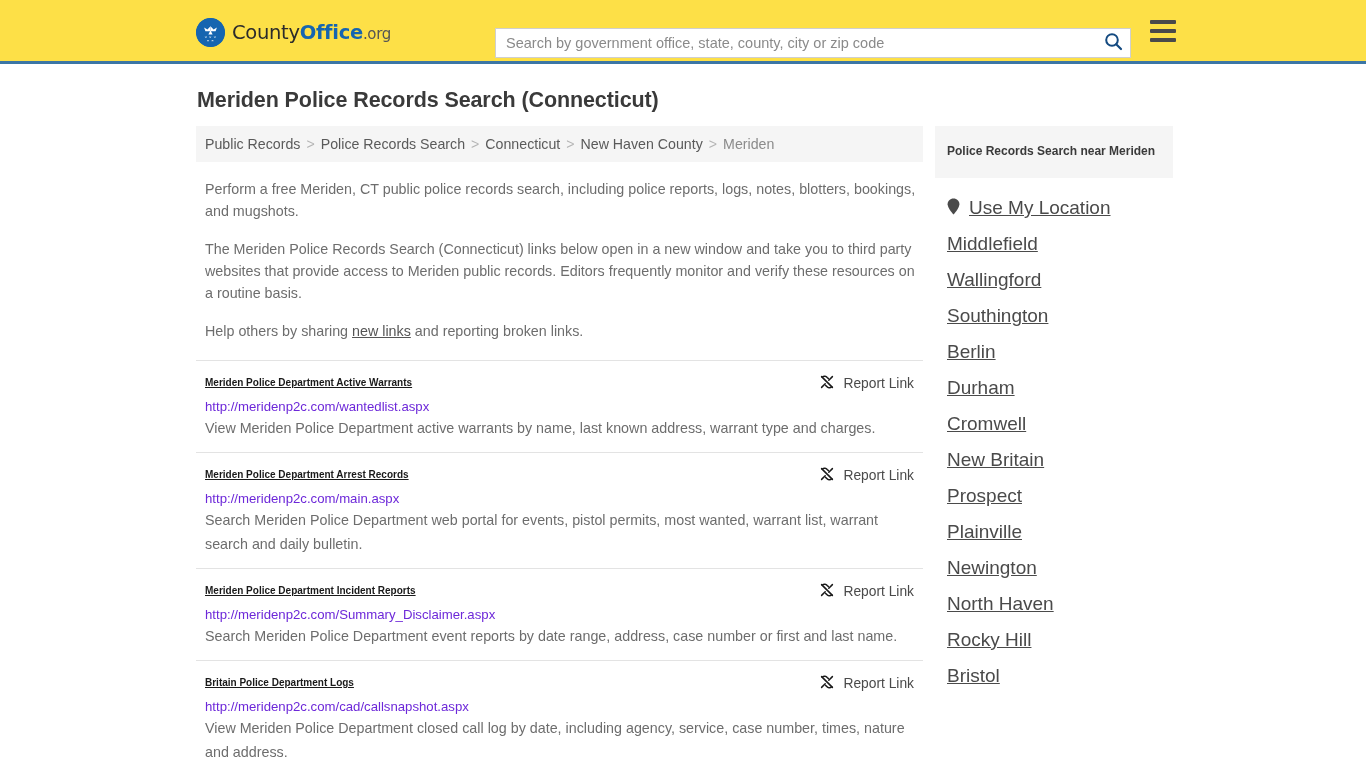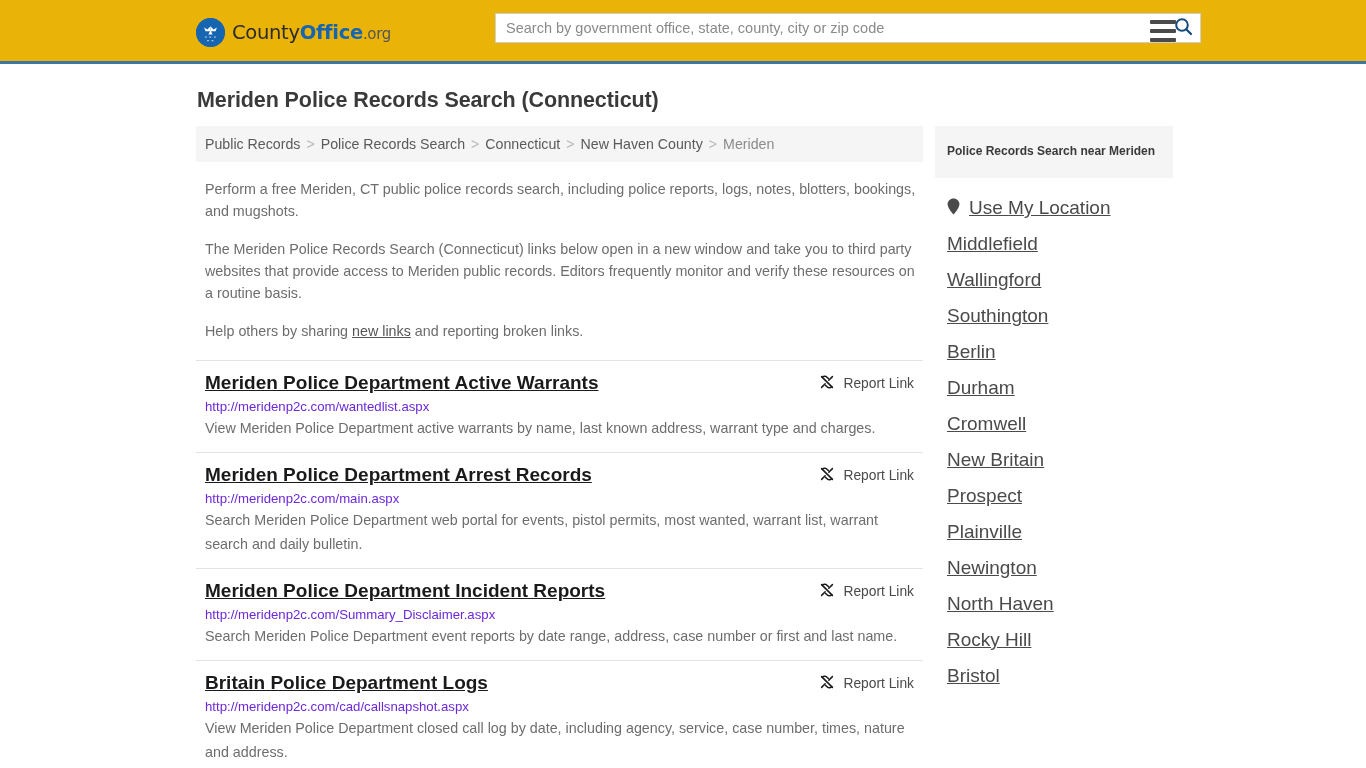--- a/index.html
+++ b/index.html
@@ -7,21 +7,21 @@
     width: 1366px; height: 768px;
     background: #ffffff;
     font-family: "Liberation Sans", sans-serif;
     overflow: hidden;
   }
 
   
   .site-header {
     position: relative;
     height: 64px;
-    background: #eab308;
+    background: #fde047;
     border-bottom: 3px solid #3c76a5;
     display: flex;
     align-items: center;
   }
   .logo-wrap {
     position: absolute;
     left: 196px; top: 18px;
     display: flex; align-items: center; gap: 7px;
   }
   .logo-mark {
@@ -37,22 +37,22 @@
     font-size: 19.5px; letter-spacing: -0.3px;
     color: #2b2b2b; white-space: nowrap;
     font-family: "DejaVu Sans", sans-serif;
   }
   .logo-text .b1 { color: #1565b0; font-weight: 700; }
   .logo-text .n1 { color: #2b2b2b; font-weight: 400; }
   .logo-text .tld { color: #555; font-size: 15px; }
 
   .search-wrap {
     position: absolute;
-    left: 495px; top: 13px;
-    width: 706px; height: 30px;
+    left: 495px; top: 28px;
+    width: 636px; height: 30px;
     background: #fff;
     border: 1px solid #cfcfcf;
     display: flex; align-items: center;
   }
   .search-input {
     border: 0; outline: 0; background: transparent;
     flex: 1; height: 100%;
     padding: 0 10px;
     font-size: 14.5px; color: #333;
     font-family: "Liberation Sans", sans-serif;
@@ -126,21 +126,21 @@
   .result {
     padding: 12px 9px 12px 9px;
     border-top: 1px solid #e3e3e3;
     position: relative;
   }
   .result:first-child { border-top: 1px solid #e3e3e3; }
   .result-head {
     display: flex; align-items: flex-start; justify-content: space-between;
   }
   .result-title {
-    font-size: 19px; font-weight: 700; color: #1a1a1a;
+    font-size: 10px; font-weight: 700; color: #1a1a1a;
     text-decoration: underline;
     cursor: pointer;
     line-height: 20px;
   }
   .report-link {
     display: flex; align-items: center; gap: 8px;
     font-size: 13.8px; color: #4a4a4a;
     cursor: pointer;
     white-space: nowrap;
     padding-top: 1px;

